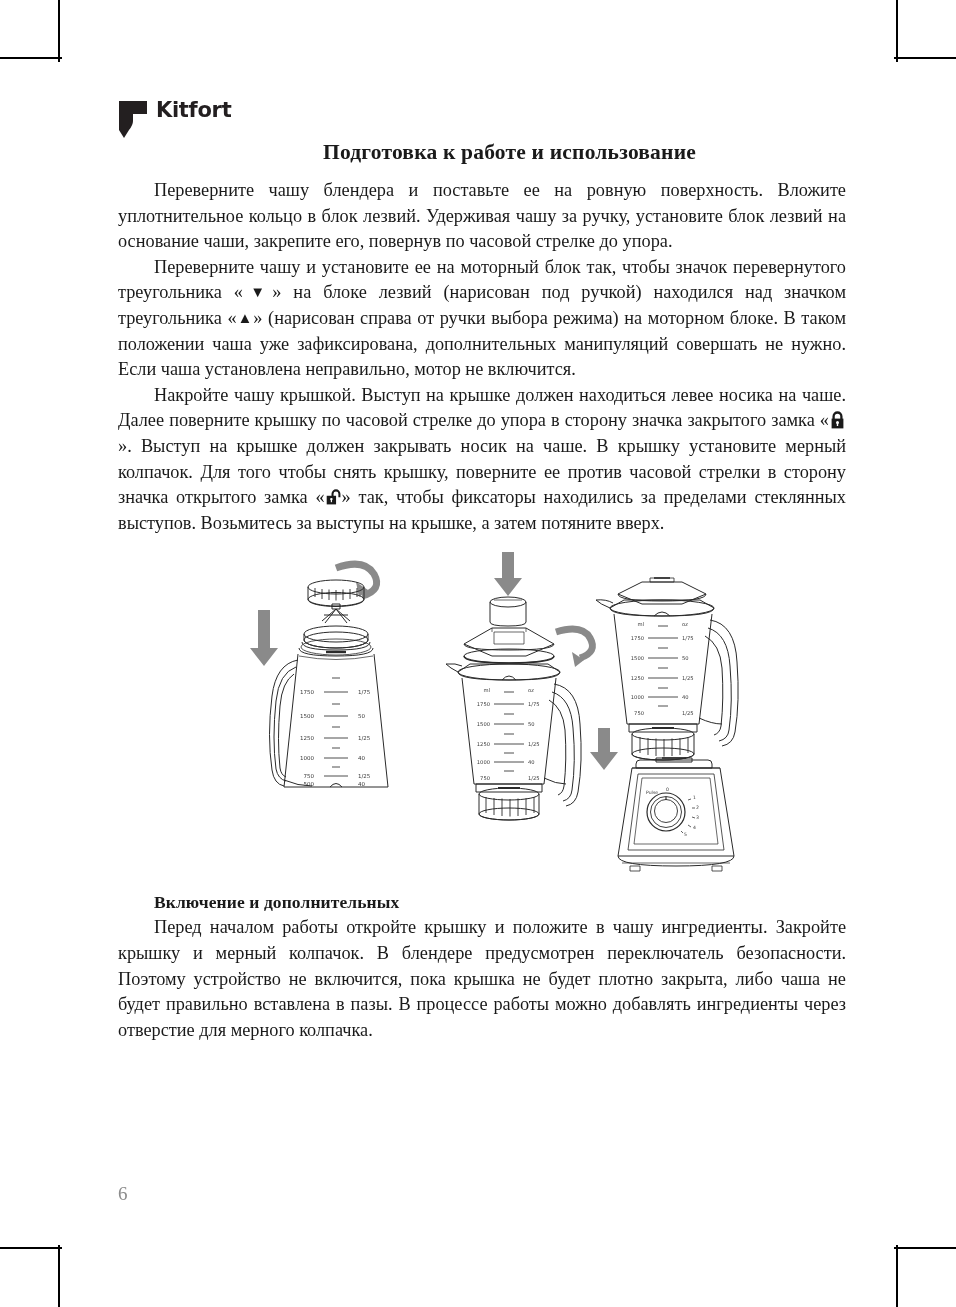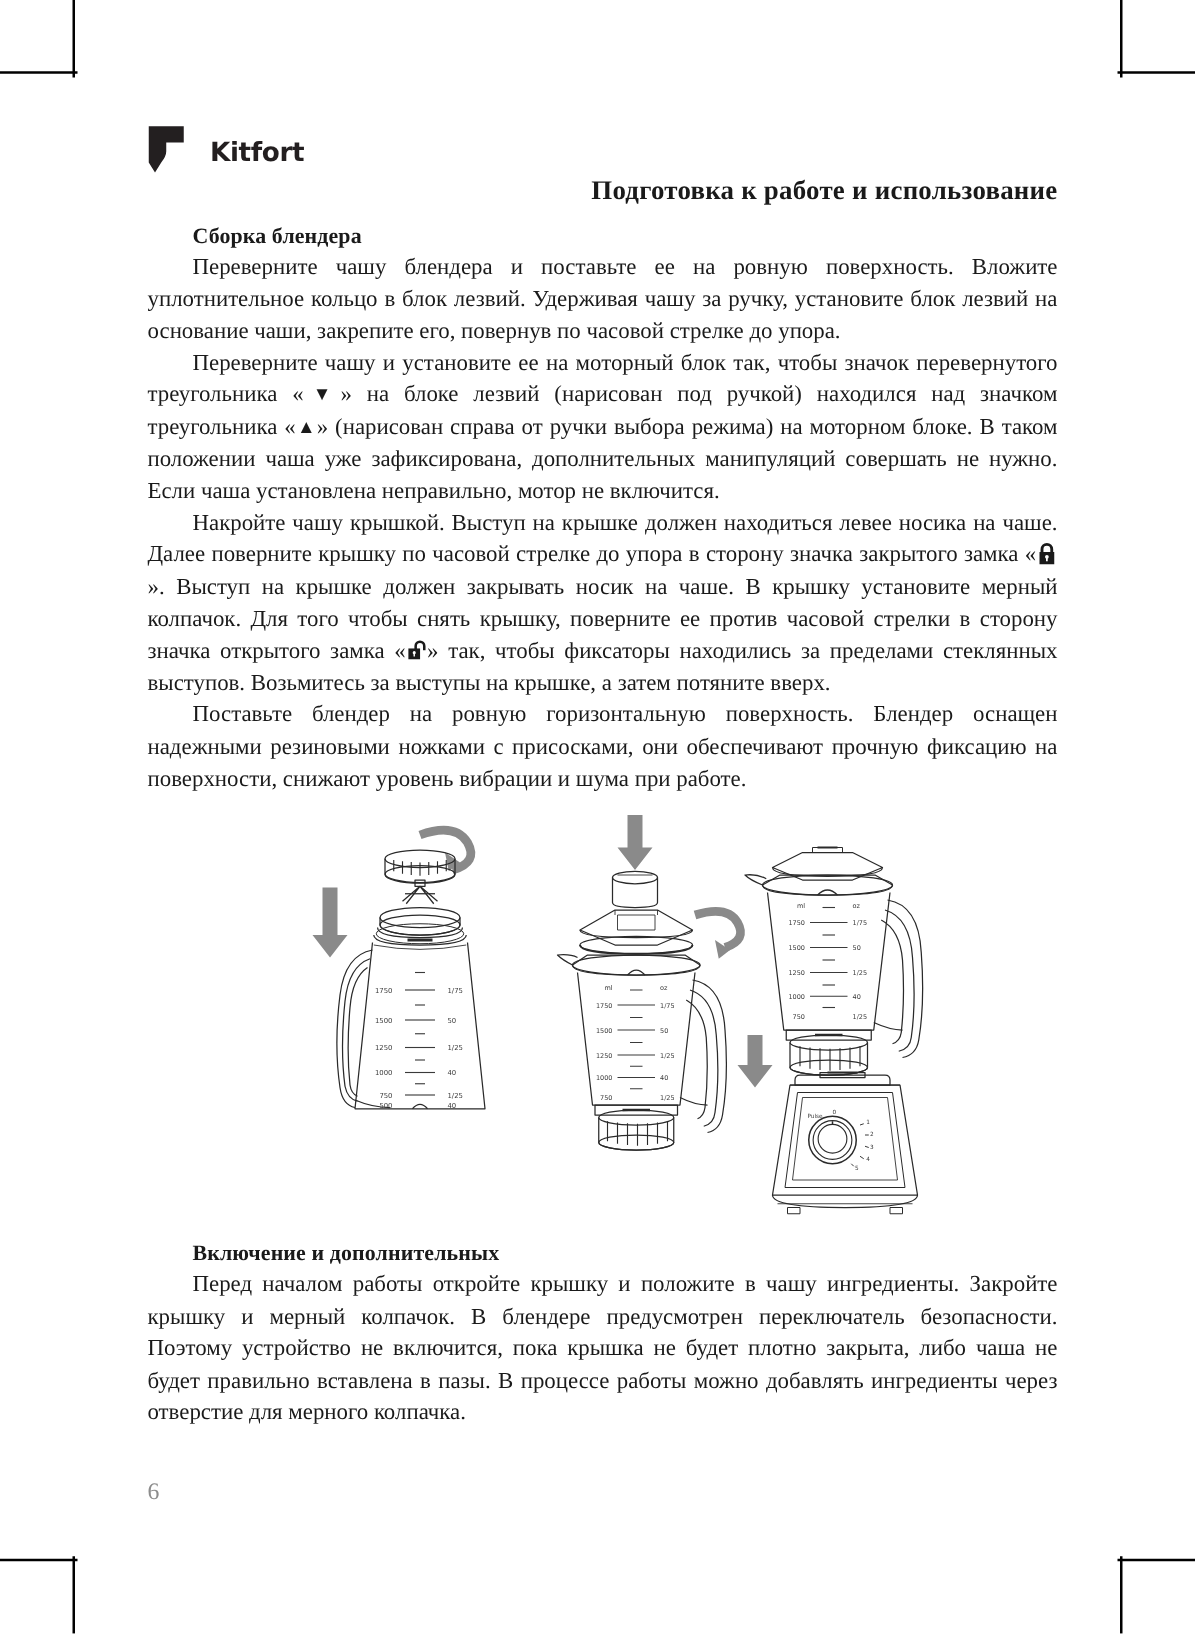--- a/index.html
+++ b/index.html
@@ -47,22 +47,22 @@
   
   .header {
     position: relative;
     height: 78px;
   }
   .logo {
     position: absolute;
     left: 0;
     top: 0;
     display: flex;
-    align-items: center;
-    gap: 20px;
+    align-items: flex-start;
+    gap: 8px;
   }
   .logo-mark {
     width: 30px;
     height: 48px;
     flex: none;
     display: block;
   }
   .logo-text {
     font-family: "DejaVu Sans", sans-serif;
     font-weight: 700;
@@ -70,21 +70,21 @@
     letter-spacing: -0.3px;
     color: #231f20;
     line-height: 1;
     padding-bottom: 3px;
   }
   .page-title {
     position: absolute;
     left: 0;
     right: 0;
     top: 40px;
-    text-align: right;
+    text-align: center;
     font-family: "Liberation Serif", "DejaVu Serif", serif;
     font-weight: 700;
     font-size: 21.5px;
     letter-spacing: 0.2px;
     padding-left: 55px;
   }
 
   
   .section-heading {
     font-weight: 700;
@@ -159,40 +159,38 @@
     <div class="header">
       <div class="logo">
         <svg class="logo-mark" viewBox="0 0 30 48">
           <path d="M1 1 H29 V14 H15 V21 Q15 25 11 30 L6 38 L1 30 Z" fill="#231f20"></path>
         </svg>
         <div class="logo-text">Kitfort</div>
       </div>
       <div class="page-title">Подготовка к работе и использование</div>
     </div>
 
-    <h2 class="section-heading">Сборка блендера</h2>
 
 
     <p class="body">Переверните чашу блендера и поставьте ее на ровную поверхность. Вложите уплотнительное кольцо в блок лезвий. Удерживая чашу за ручку, установите блок лезвий на основание чаши, закрепите его, повернув по часовой стрелке до упора.</p>
 
     <p class="body"><span>Переверните чашу и установите ее на моторный блок так, чтобы значок перевернутого треугольника «</span><span class="tri">▼</span><span>» на блоке лезвий (нарисован под ручкой) находился над значком треугольника «</span><span class="tri">▲</span><span>» (нарисован справа от ручки выбора режима) на моторном блоке. В таком положении чаша уже зафиксирована, дополнительных манипуляций совершать не нужно. Если чаша установлена неправильно, мотор не включится.</span></p>
 
     <p class="body"><span>Накройте чашу крышкой. Выступ на крышке должен находиться левее носика на чаше. Далее поверните крышку по часовой стрелке до упора в сторону значка закрытого замка «</span><svg class="lock" viewBox="0 0 15 18">
           <path d="M3.6 8 V5.4 A3.9 3.9 0 0 1 11.4 5.4 V8" fill="none" stroke="#1a1a1a" stroke-width="2.3"></path>
           <rect x="1.6" y="7.6" width="11.8" height="9.8" fill="#1a1a1a"></rect>
           <circle cx="7.5" cy="11.4" r="1.5" fill="#ffffff"></circle>
           <rect x="6.8" y="11.4" width="1.4" height="3.6" fill="#ffffff"></rect>
         </svg><span>». Выступ на крышке должен закрывать носик на чаше. В крышку установите мерный колпачок. Для того чтобы снять крышку, поверните ее против часовой стрелки в сторону значка открытого замка «</span><svg class="lock" viewBox="0 0 17 18">
           <path d="M7.4 8 V5.4 A3.9 3.9 0 0 1 15.2 5.4 V9.2" fill="none" stroke="#1a1a1a" stroke-width="2.3"></path>
           <rect x="0.8" y="7.6" width="10.6" height="9.8" fill="#1a1a1a"></rect>
           <circle cx="6.1" cy="11.4" r="1.4" fill="#ffffff"></circle>
           <rect x="5.45" y="11.4" width="1.3" height="3.5" fill="#ffffff"></rect>
         </svg><span>» так, чтобы фиксаторы находились за пределами стеклянных выступов. Возьмитесь за выступы на крышке, а затем потяните вверх.</span></p>
 
-    <p class="body">Поставьте блендер на ровную горизонтальную поверхность. Блендер оснащен надежными резиновыми ножками с присосками, они обеспечивают прочную фиксацию на поверхности, снижают уровень вибрации и шума при работе.</p>
 
     <div class="figures">
 
       <svg class="fig-a" width="200" height="268" viewBox="0 0 200 268">
         <g fill="none" stroke="#2a2a2a" stroke-width="1" stroke-linejoin="round">
 
           <path d="M100 16 q28 -10 38 6 q9 16 -12 22" fill="none" stroke="#8a8a8a" stroke-width="7" stroke-linecap="butt"></path>
           <path d="M132 38 l-12 -8 l3 15 z" fill="#8a8a8a" stroke="none"></path>
 
           <ellipse cx="100" cy="35" rx="28" ry="7"></ellipse>

